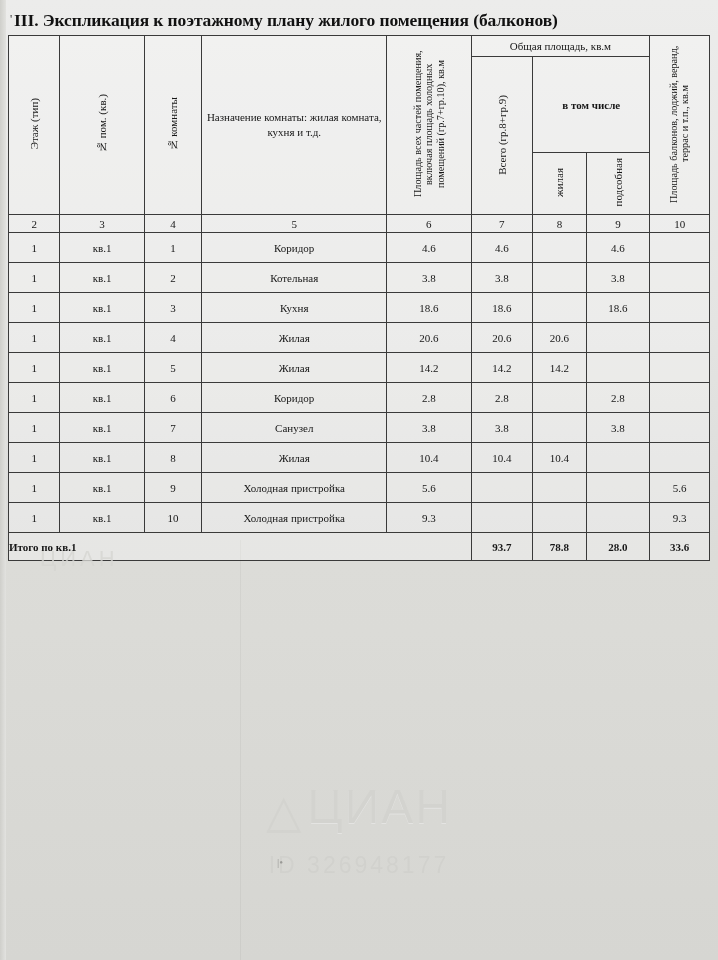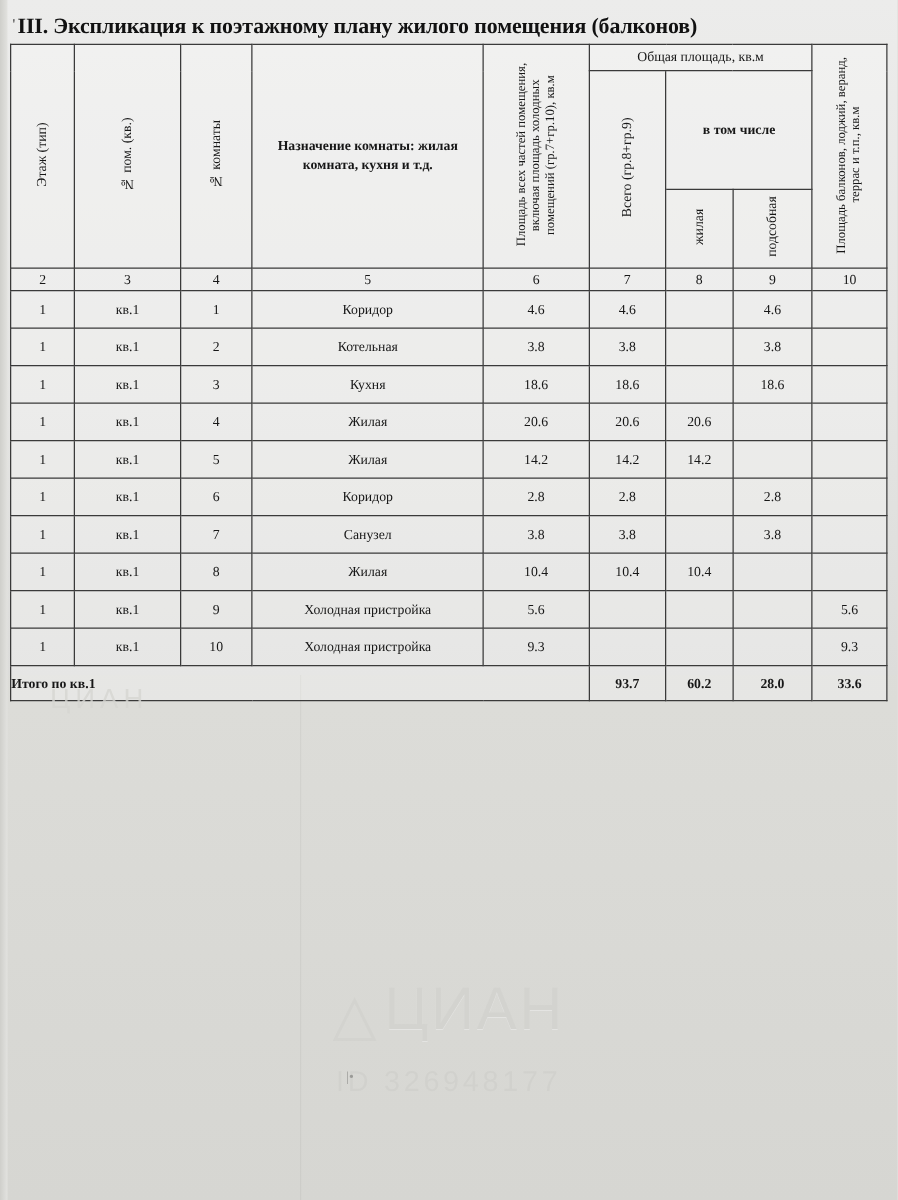--- a/index.html
+++ b/index.html
@@ -80,21 +80,20 @@
     text-align: center;
     font-weight: normal;
   }
   .vtext.small {
     font-size: 10.2px;
   }
   .hdr-purpose {
     font-size: 11.5px;
     line-height: 1.35;
     padding: 0 10px;
-    font-weight: bold;
   }
   .hdr-sub {
     font-size: 11.5px;
     height: 20px;
   }
   .hdr-sub2 {
     font-size: 11.5px;
     height: 20px;
     font-weight: bold;
   }
@@ -335,21 +334,21 @@
         <td>Холодная пристройка</td>
         <td>9.3</td>
         <td></td>
         <td></td>
         <td></td>
         <td>9.3</td>
       </tr>
       <tr class="total">
         <td class="total-label" colspan="5">Итого по кв.1</td>
         <td>93.7</td>
-        <td>60.2</td>
+        <td>78.8</td>
         <td>28.0</td>
         <td>33.6</td>
       </tr>
     </tbody>
   </table>
 
   <div class="wm-side">ЦИАН</div>
 
   <div class="wm">
     <div>

